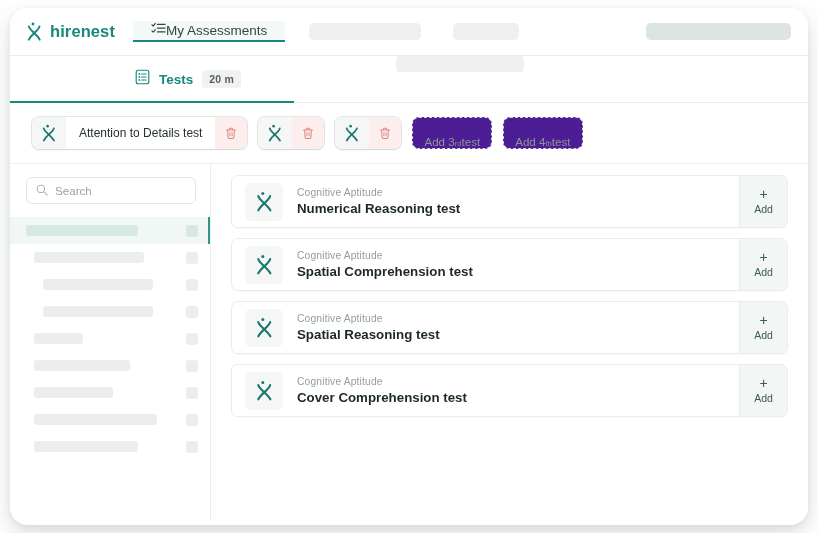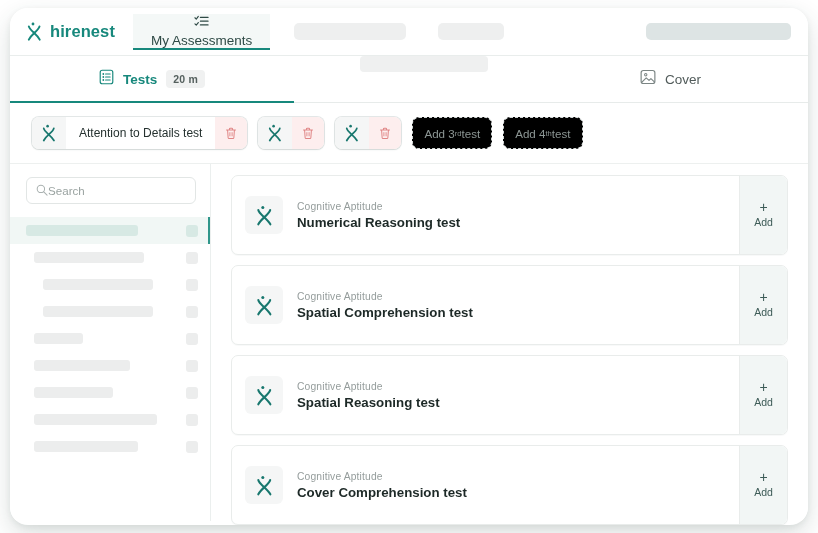--- a/index.html
+++ b/index.html
@@ -32,35 +32,34 @@
   }
   .brand-text{ color:#17887c; font-size:16.5px; font-weight:600; letter-spacing:.1px;}
   .logo-sm{ width:17px; height:19px; display:block; }
 
   .nav-tab{
     display:flex; align-items:center; 
     padding:0 18px;
     background:#f4f8f7;
     border-bottom:2.5px solid #17887c;
     position:relative;
-    flex-direction:column;
   }
   .nav-tab .lbl{ color:#2f4a46; font-size:13.5px; font-weight:500;}
 
   .ph{ background:#eeefef; border-radius:5px; }
   .topbar .ph-a{ align-self:center; margin-left:24px; width:112px; height:17px;}
   .topbar .ph-b{ align-self:center; margin-left:32px; width:66px; height:17px;}
   .topbar .ph-c{ align-self:center; margin-left:auto; margin-right:17px; width:145px; height:17px; background:#dde4e4;}
 
   
   .tabstrip{
     position:relative; height:47px; width:100%;
     background:#ffffff;
     border-bottom:1px solid #e7ebea;
-    display:flex; 
+    display:flex; padding-left:36px;
   }
   .tabstrip::after{
     content:""; position:absolute; left:0; bottom:-1px; width:284px; height:2.5px; background:#17887c;
   }
   .tab-tests{
     width:284px; height:100%;
     display:flex; align-items:center; justify-content:center; gap:9px;
   }
   .tab-tests .tlabel{ color:#17887c; font-size:13.5px; font-weight:600;}
   .badge25{
@@ -91,52 +90,52 @@
   .chip-name{
     display:flex; align-items:center; padding:0 13px;
     font-size:12px; color:#25312f; background:#ffffff; white-space:nowrap;
   }
   .chip-del{
     width:32px; background:#fdeeee; display:flex; align-items:center; justify-content:center;
   }
   .addtest{
     height:32px; min-width:74px; padding:0 11px;
     border:1px dashed #d2d7d6; border-radius:7px;
-    display:flex; align-items:center; justify-content:center;
-    color:#8c9694; font-size:11.6px; white-space:nowrap; background:#000000;
+    display:flex; align-items:flex-end; justify-content:center;
+    color:#8c9694; font-size:11.6px; white-space:nowrap; background:#4c1d95;
   }
   .addtest sup{ font-size:7.6px; vertical-align:super; }
 
   
   .body-split{ display:flex; height:358px; border-top:1px solid #edf0ef;}
   .left-pane{ width:201px; border-right:1px solid #ebefee; padding-top:13px; background:#fff;}
   .search{
     margin:0 14px 13px 16px; height:27px;
     border:1px solid #e2e6e5; border-radius:6px;
-    display:flex; align-items:center; padding:0 9px;
+    display:flex; align-items:center; gap:7px; padding:0 9px;
   }
   .search .sph{ color:#9aa3a1; font-size:11.6px;}
 
   .sk-row{
     height:27px; display:flex; align-items:center; position:relative;
     padding-right:12px;
   }
   .sk-row.active{ background:#f1f7f5; }
   .sk-row.active::after{
     content:""; position:absolute; right:0; top:0; bottom:0; width:2.5px; background:#2f968a;
   }
   .sk-bar{ height:11px; border-radius:3px; background:#eceded;}
   .sk-row.active .sk-bar{ background:#d7e9e4;}
   .sk-sq{ width:12px; height:12px; border-radius:3px; background:#eceded; margin-left:auto;}
   .sk-row.active .sk-sq{ background:#d7e9e4;}
 
   .right-pane{ flex:1; padding:11px 20px 0 20px; background:#fff;}
 
   .tcard{
-    height:80px; margin-bottom:10px;
+    height:53px; margin-bottom:10px;
     border:1px solid #e9eceb; border-radius:7px;
     display:flex; align-items:stretch; overflow:hidden; background:#fff;
     box-shadow:0 1px 1px rgba(40,60,55,.03);
   }
   .tcard-main{ flex:1; display:flex; align-items:center; gap:14px; padding-left:13px;}
   .tile{
     width:38px; height:38px; border-radius:6px; background:#f5f6f6;
     display:flex; align-items:center; justify-content:center;
   }
   .tcard-cat{ color:#959d9c; font-size:10.3px; margin-bottom:3px; letter-spacing:.15px;}
@@ -195,30 +194,20 @@
           <line x1="7" y1="8.5" x2="11.9" y2="8.5" stroke="#17887c" stroke-width="1.15" stroke-linecap="round"></line>
           <line x1="7" y1="11.7" x2="11.9" y2="11.7" stroke="#17887c" stroke-width="1.15" stroke-linecap="round"></line>
         </svg>
       </span>
       <span class="tlabel">Tests</span>
       <span class="badge25">20 m</span>
     </div>
 
     <div class="tab-ph"></div>
 
-    <div class="tab-cover">
-      <span>
-        <svg width="16" height="16" viewBox="0 0 17 17">
-          <rect x="1.2" y="1.6" width="14.6" height="13.8" rx="2.4" stroke="#7b8584" stroke-width="1.25" fill="none"></rect>
-          <circle cx="6.1" cy="6.1" r="1.25" stroke="#7b8584" stroke-width="1.1" fill="none"></circle>
-          <path d="M2.3 13.6 L6.6 9.4 L9.6 12.1 L11.6 10.3 L15 13.4" stroke="#7b8584" stroke-width="1.2" fill="none" stroke-linecap="round" stroke-linejoin="round"></path>
-        </svg>
-      </span>
-      <span class="tlabel">Cover</span>
-    </div>
   </div>
 
   <div class="chiprow" id="chiprow">
       <div class="chip">
         <div class="chip-ico">
           <svg width="16" height="18" viewBox="0 0 18 20">
   <circle cx="7.4" cy="2.3" r="1.45" fill="#18776e"></circle>
   <path d="M3.1 4.8 C4.1 9.2, 11 12.2, 14.6 18.4" stroke="#18776e" stroke-width="2" fill="none" stroke-linecap="round"></path>
   <path d="M14.4 4.8 C13.4 9.2, 6.4 12.2, 3.1 18.4" stroke="#18776e" stroke-width="2" fill="none" stroke-linecap="round"></path>
 </svg>

